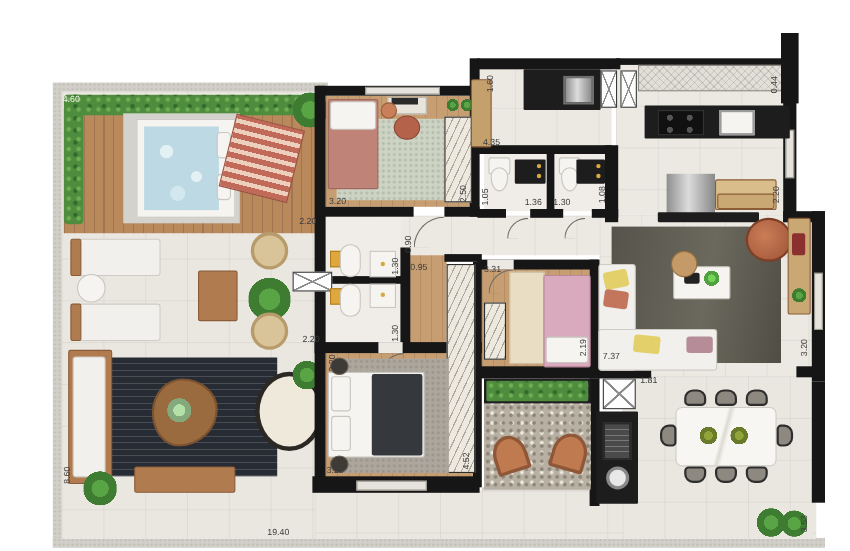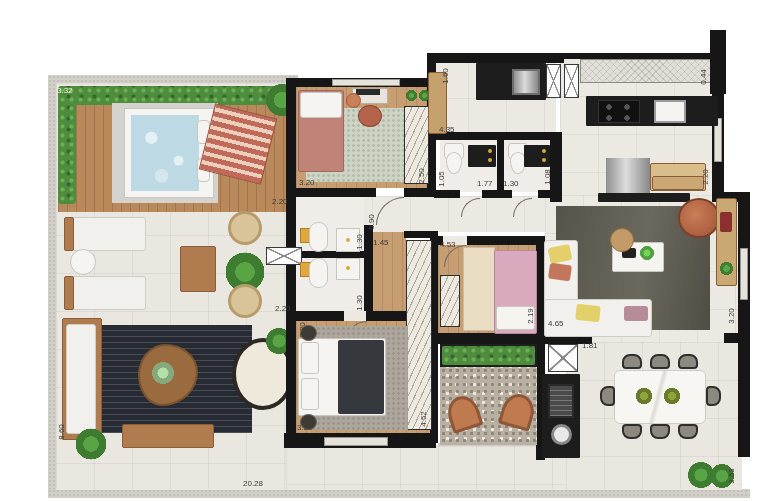--- a/index.html
+++ b/index.html
@@ -256,42 +256,42 @@
   <div class="abs" style="left:650px;top:354px;width:20px;height:15px;border-radius:8px 8px 4px 4px;background:#8d8880;border:2px solid #2e2e2e;box-sizing:border-box"></div>
   <div class="abs" style="left:678px;top:354px;width:20px;height:15px;border-radius:8px 8px 4px 4px;background:#8d8880;border:2px solid #2e2e2e;box-sizing:border-box"></div>
   <div class="abs" style="left:622px;top:424px;width:20px;height:15px;border-radius:4px 4px 8px 8px;background:#8d8880;border:2px solid #2e2e2e;box-sizing:border-box"></div>
   <div class="abs" style="left:650px;top:424px;width:20px;height:15px;border-radius:4px 4px 8px 8px;background:#8d8880;border:2px solid #2e2e2e;box-sizing:border-box"></div>
   <div class="abs" style="left:678px;top:424px;width:20px;height:15px;border-radius:4px 4px 8px 8px;background:#8d8880;border:2px solid #2e2e2e;box-sizing:border-box"></div>
   <div class="abs" style="left:600px;top:386px;width:15px;height:20px;border-radius:8px 4px 4px 8px;background:#8d8880;border:2px solid #2e2e2e;box-sizing:border-box"></div>
   <div class="abs" style="left:706px;top:386px;width:15px;height:20px;border-radius:4px 8px 8px 4px;background:#8d8880;border:2px solid #2e2e2e;box-sizing:border-box"></div>
   <div class="abs plant" style="left:688px;top:462px;width:26px;height:26px"></div>
   <div class="abs plant" style="left:710px;top:464px;width:24px;height:24px"></div>
 
-  <span class="dim lt" style="left:57px;top:87px">3.32</span>
+  <span class="dim lt" style="left:57px;top:87px">4.60</span>
   <span class="dim v" style="left:446px;top:76px">1.60</span>
   <span class="dim v" style="left:704px;top:77px">0.44</span>
   <span class="dim" style="left:299px;top:179px">3.20</span>
   <span class="dim v" style="left:422px;top:176px">2.50</span>
   <span class="dim" style="left:439px;top:126px">4.35</span>
   <span class="dim v" style="left:442px;top:179px">1.05</span>
-  <span class="dim" style="left:477px;top:180px">1.77</span>
+  <span class="dim" style="left:477px;top:180px">1.36</span>
   <span class="dim" style="left:503px;top:180px">1.30</span>
   <span class="dim v" style="left:548px;top:177px">1.08</span>
   <span class="dim v" style="left:706px;top:177px">2.20</span>
   <span class="dim" style="left:272px;top:198px">2.20</span>
   <span class="dim v" style="left:372px;top:222px">0.90</span>
   <span class="dim v" style="left:360px;top:242px">1.30</span>
-  <span class="dim" style="left:373px;top:239px">1.45</span>
-  <span class="dim" style="left:440px;top:241px">4.53</span>
+  <span class="dim" style="left:373px;top:239px">0.95</span>
+  <span class="dim" style="left:440px;top:241px">3.31</span>
   <span class="dim v" style="left:531px;top:316px">2.19</span>
-  <span class="dim" style="left:548px;top:320px">4.65</span>
+  <span class="dim" style="left:548px;top:320px">7.37</span>
   <span class="dim v" style="left:732px;top:316px">3.20</span>
   <span class="dim v" style="left:360px;top:303px">1.30</span>
   <span class="dim" style="left:275px;top:305px">2.20</span>
   <span class="dim v" style="left:303px;top:330px">2.20</span>
   <span class="dim" style="left:582px;top:342px">1.81</span>
   <span class="dim" style="left:297px;top:424px">3.20</span>
   <span class="dim v" style="left:424px;top:419px">4.52</span>
   <span class="dim v" style="left:62px;top:432px">8.60</span>
-  <span class="dim" style="left:243px;top:480px">20.28</span>
+  <span class="dim" style="left:243px;top:480px">19.40</span>
   <span class="dim v" style="left:732px;top:476px">3.53</span>
 
 </div>
 
 </body></html>

